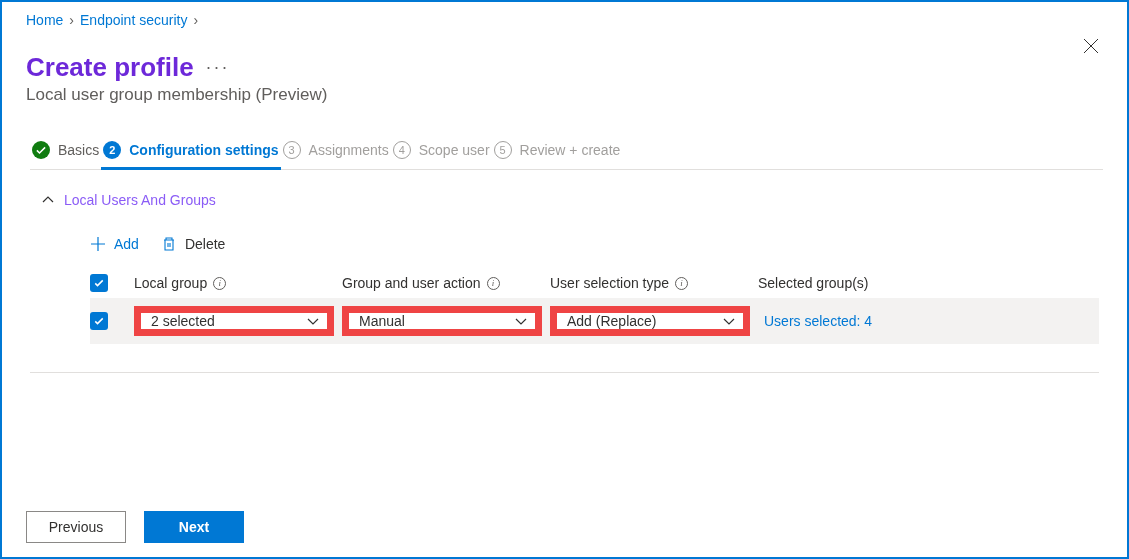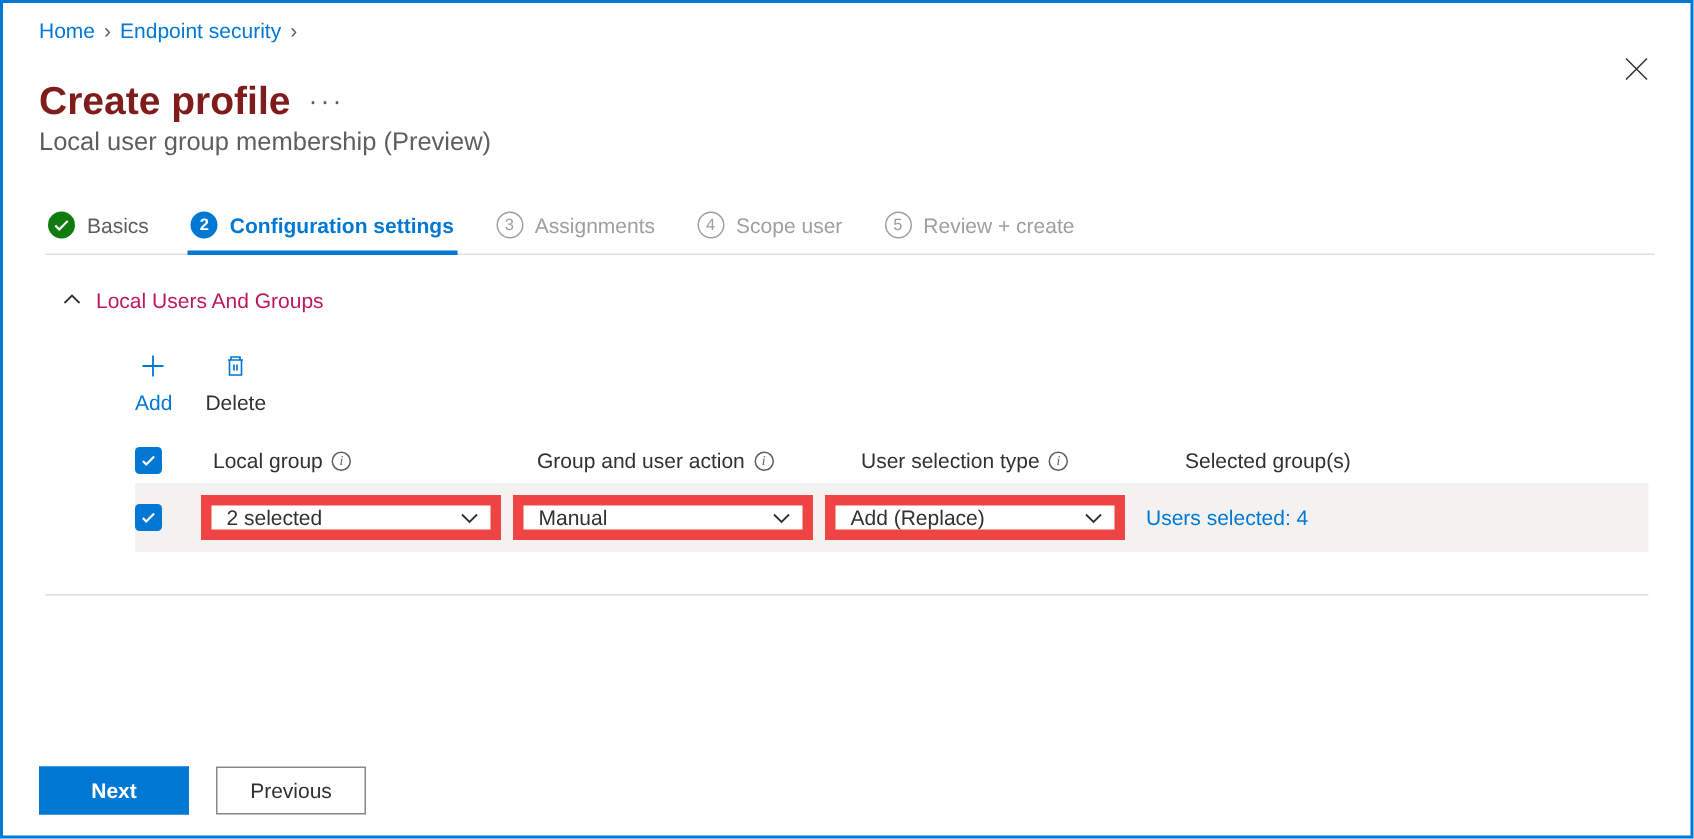--- a/index.html
+++ b/index.html
@@ -26,40 +26,39 @@
     .breadcrumb a { color: #0078d4; text-decoration: none; }
     .breadcrumb-sep { color: #605e5c; }
     .title-row {
       display: flex;
       align-items: center;
       gap: 12px;
     }
     .page-title {
       font-size: 26px;
       font-weight: 600;
-      color: #7f1d1d;
+      color: #6d28d9;
     }
     .title-more { color: #605e5c; font-size: 18px; letter-spacing: 2px; cursor: pointer; }
     .subtitle {
       font-size: 17px;
       color: #605e5c;
       margin-top: 2px;
     }
     .close-btn {
       position: absolute;
       top: 36px;
       right: 28px;
       cursor: pointer;
       color: #323130;
     }
     .close-btn svg { width: 16px; height: 16px; }
 
     .tabs {
       display: flex;
-      gap: 24px;
       margin: 30px 24px 0 28px;
       border-bottom: 1px solid #e1dfdd;
       padding-bottom: 0;
     }
     .tab {
       display: flex;
       align-items: center;
       gap: 8px;
       padding: 6px 2px 10px 2px;
       cursor: pointer;
@@ -89,43 +88,43 @@
     .tab.disabled { color: #a19f9d; }
 
     .section {
       margin: 18px 28px 0 40px;
     }
     .section-header {
       display: flex; align-items: center; gap: 10px;
       cursor: pointer; padding: 4px 0;
     }
     .section-header .chev { width: 12px; height: 12px; }
-    .section-title { font-size: 14px; color: #be185d; }
+    .section-title { font-size: 14px; color: #8b5cf6; }
 
     .toolbar {
       display: flex; gap: 22px; margin: 24px 0 0 48px;
     }
     .tool-btn {
       display: flex; align-items: center; gap: 8px;
-      color: #0078d4; cursor: pointer; font-size: 14px; flex-direction: column;
+      color: #0078d4; cursor: pointer; font-size: 14px;
     }
     .tool-btn .icon { width: 16px; height: 16px; }
     .tool-btn.delete { color: #323130; }
     .tool-btn.delete .icon { color: #0078d4; }
 
     .table {
       margin: 16px 0 0 48px;
     }
     .table-header, .table-row {
       display: grid;
       grid-template-columns: 36px 200px 200px 200px 200px;
       gap: 8px;
       align-items: center;
     }
-    .table-header { padding: 6px 0; gap: 16px; }
+    .table-header { padding: 6px 0; }
     .th {
       font-size: 14px; color: #323130;
       display: flex; align-items: center; gap: 6px;
     }
     .info-icon {
       width: 13px; height: 13px; border: 1px solid #605e5c;
       border-radius: 50%; display: inline-flex; align-items: center;
       justify-content: center; font-size: 9px; color: #605e5c;
       font-style: italic; font-family: serif;
     }
@@ -296,15 +295,15 @@
           </svg>
       </div>
       <div class="link-cell">Users selected: 4</div>
     </div>
   </div>
 </div>
 
 <div class="divider"></div>
 
 <div class="footer">
+  <div class="btn">Previous</div>
   <div class="btn primary">Next</div>
-  <div class="btn">Previous</div>
 </div>
 
 </body></html>

